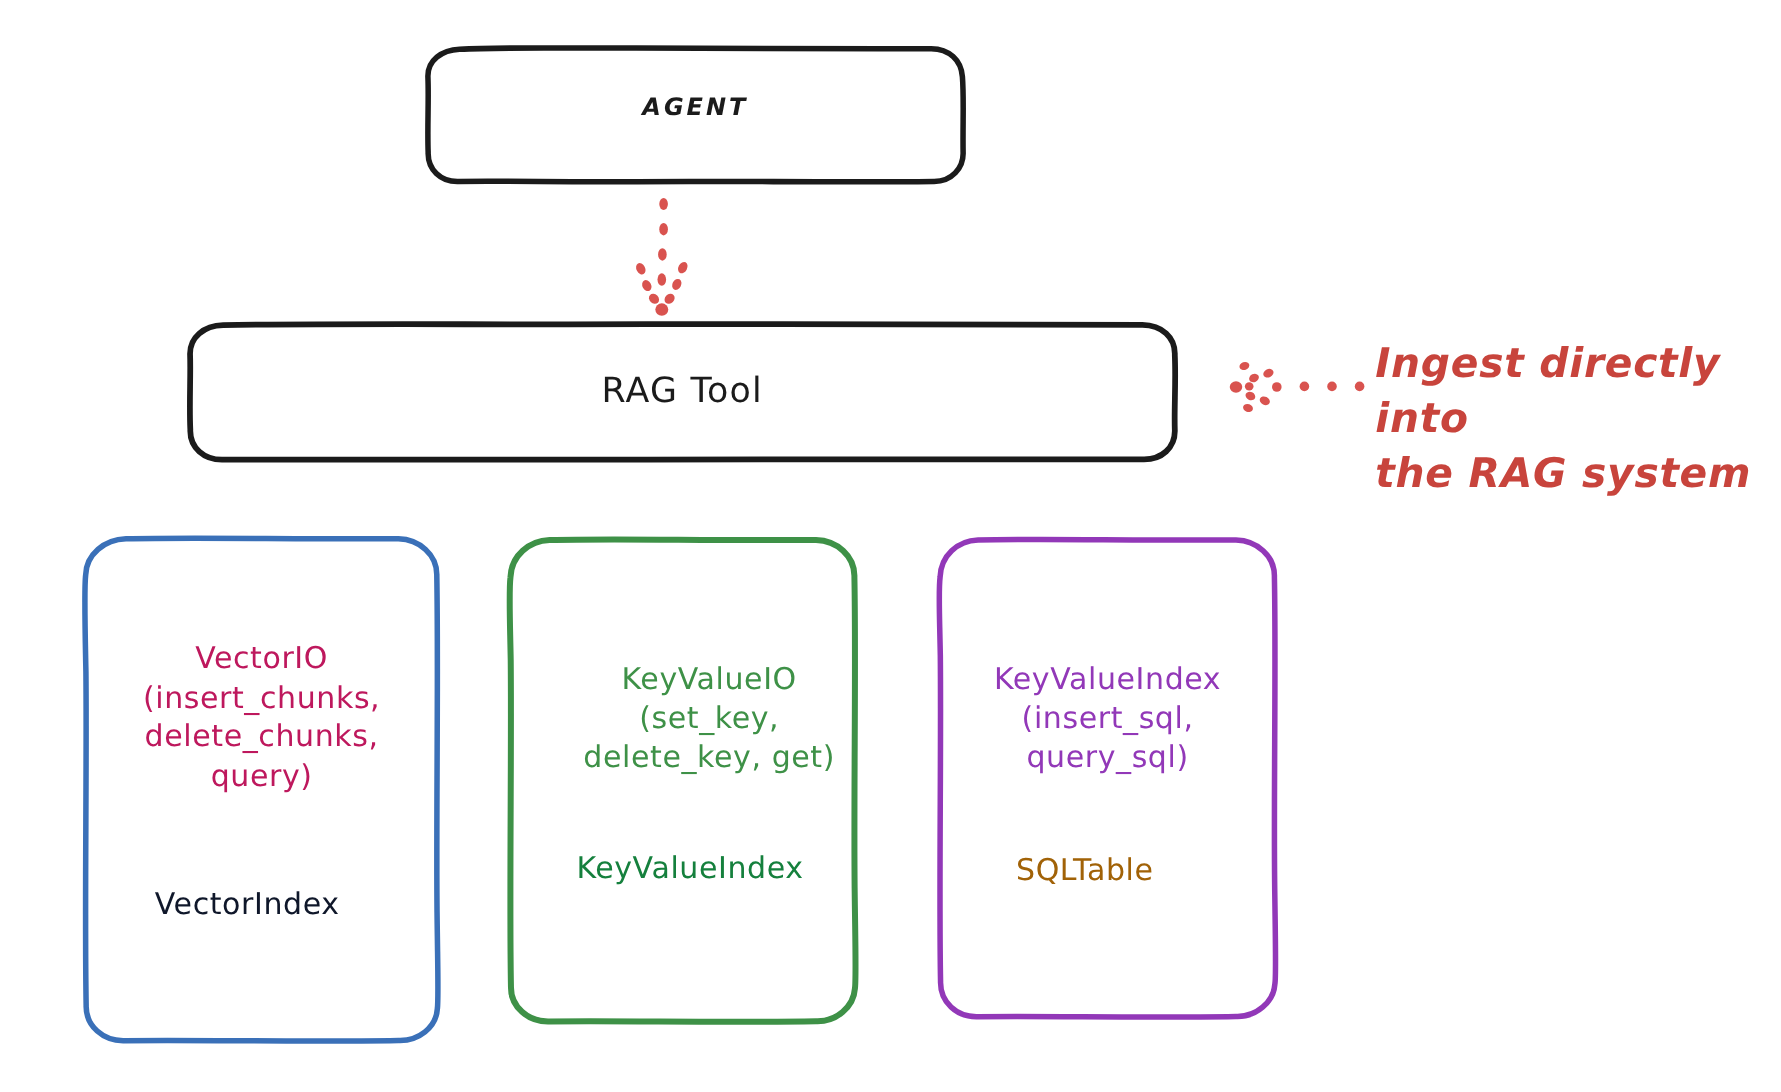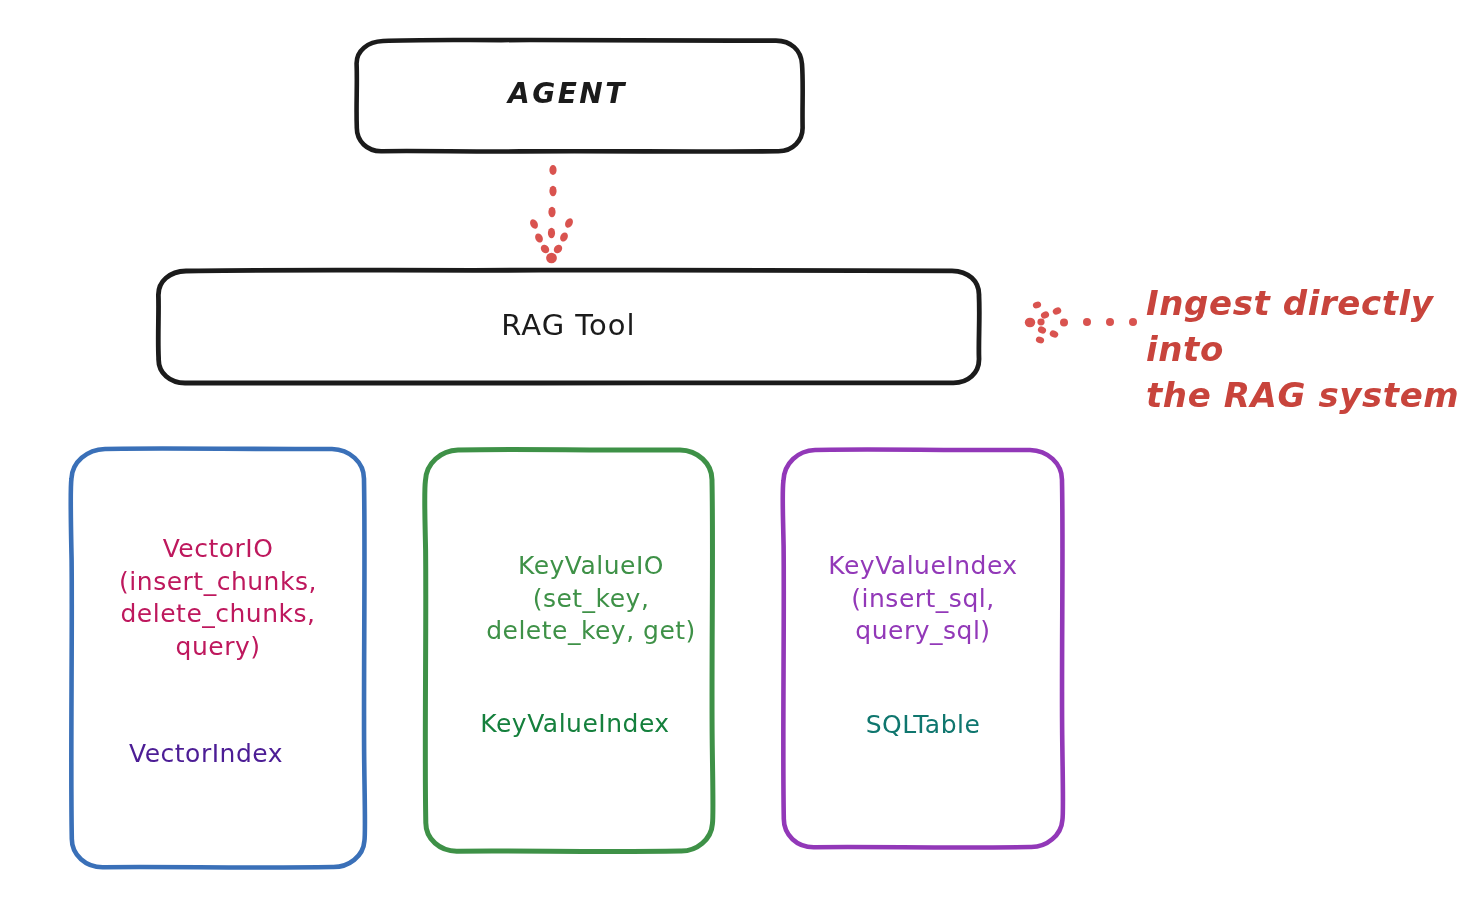--- a/index.html
+++ b/index.html
@@ -24,24 +24,24 @@
     position: absolute;
     text-align: center;
     white-space: pre-line;
     line-height: 1.30;
     letter-spacing: 0.5px;
     pointer-events: none;
     user-select: none;
   }
   
   #agent-label {
-    left: 344px;
+    left: 356px;
     top: 76px;
     width: 447px;
-    font-size: 28px;
+    font-size: 20px;
     font-style: italic;
     font-weight: 600;
     color: #1b1b1b;
     letter-spacing: 2.5px;
     font-family: "DejaVu Sans", sans-serif;
   }
   
   #rag-label {
     left: 157px;
     top: 307px;
@@ -55,25 +55,25 @@
   
   .prov-api {
     font-size: 25px;
     font-weight: 500;
   }
   .prov-index {
     font-size: 25px;
     font-weight: 500;
   }
   #vector-api   { left: 70px;  top: 533px; width: 296px; color: #be185d; }
-  #vector-index { left: 70px;  top: 738px; width: 272px; color: #4c1d95; }
+  #vector-index { left: 70px;  top: 738px; width: 272px; color: #0f172a; }
   #kv-api       { left: 425px; top: 550px; width: 332px; color: #3e9147; }
   #kv-index     { left: 431px; top: 708px; width: 288px; color: #15803d; }
   #rel-api      { left: 783px; top: 550px; width: 280px; color: #9238b8; }
-  #rel-index    { left: 783px; top: 709px; width: 280px; color: #0f766e; }
+  #rel-index    { left: 764px; top: 709px; width: 280px; color: #a16207; }
   
   #ingest-note {
     position: absolute;
     left: 1146px;
     top: 281px;
     width: 330px;
     font-size: 34px;
     line-height: 1.35;
     color: #c8443c;
     font-weight: 600;

